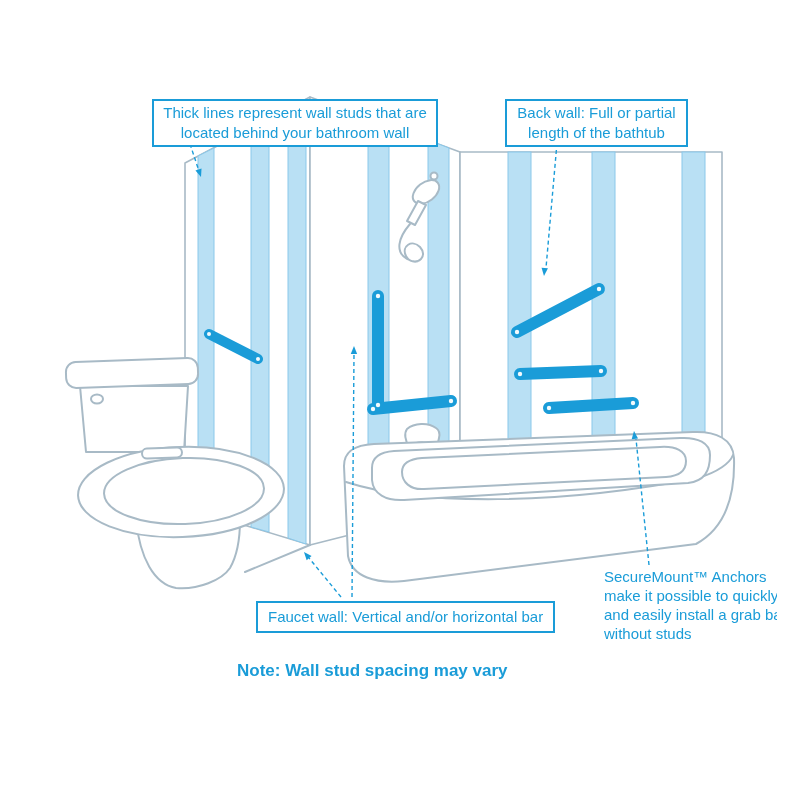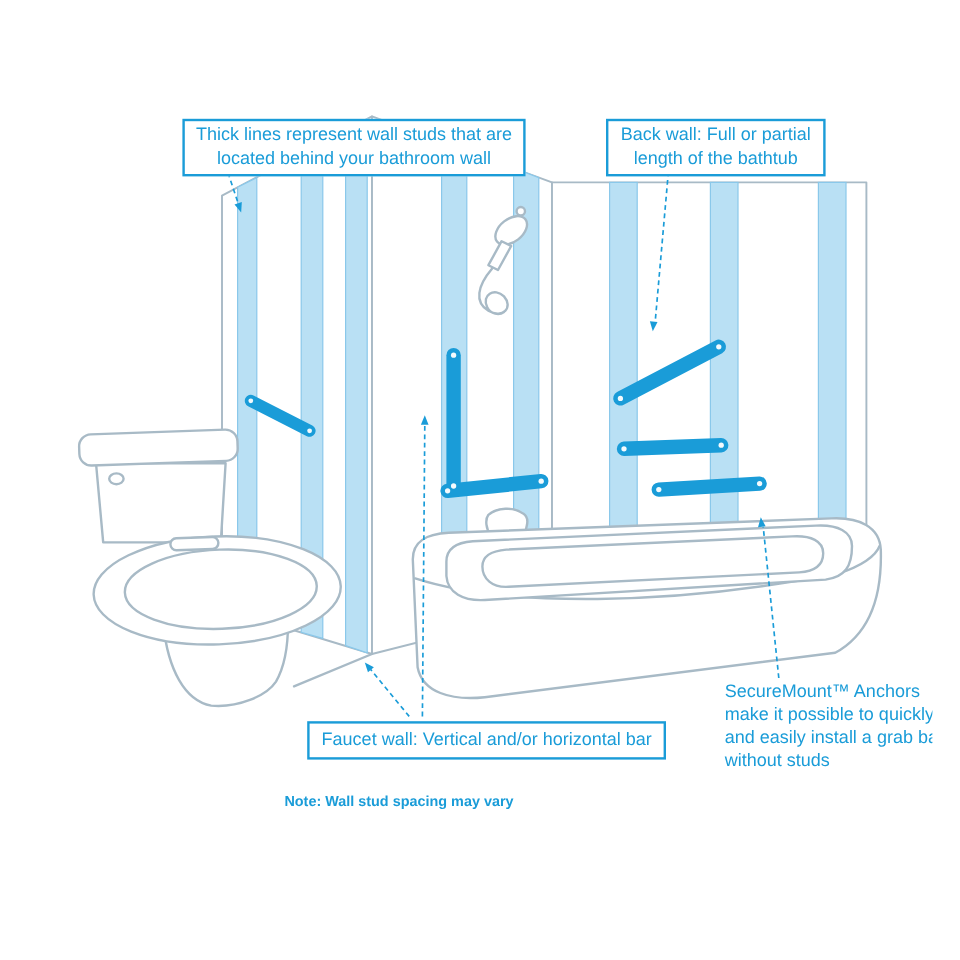--- a/index.html
+++ b/index.html
@@ -4,21 +4,21 @@
 <style>
   html,body{margin:0;padding:0;background:#fff;}
   .stage{position:relative;width:777px;height:800px;background:#fff;
          font-family:"Liberation Sans",sans-serif;overflow:hidden;}
   .stage svg{position:absolute;left:0;top:0;}
   .callout{position:absolute;border:2px solid var(--accent);color:var(--accent);
            background:#fff;font-size:15px;line-height:20px;text-align:center;
            padding:2px 8px;}
   .callout.nowrap{white-space:nowrap;padding:4px 10px;}
   .freetext{position:absolute;color:var(--accent);font-size:15px;line-height:19px;text-align:left;}
-  .note{position:absolute;color:var(--accent);font-size:12px;font-weight:bold;}
+  .note{position:absolute;color:var(--accent);font-size:17px;font-weight:bold;}
   
   .wall{fill:#fff;stroke:var(--fixture-line);stroke-width:1.6;stroke-linejoin:round;}
   .stud{fill:var(--stud-fill);stroke:var(--stud-edge);stroke-width:1;}
   .fixture{fill:#fff;stroke:var(--fixture-line);stroke-width:2;stroke-linejoin:round;}
   .fixline{fill:none;stroke:var(--fixture-line);stroke-width:2;stroke-linecap:round;}
   .bar{stroke:var(--accent);stroke-width:12;stroke-linecap:round;}
   .bar.thin{stroke-width:10;}
   .bar-end{fill:#fff;opacity:.95;}
   .arrow{stroke:var(--accent);stroke-width:1.4;stroke-dasharray:4 3;fill:none;}
   .ahead{fill:var(--accent);stroke:none;}

